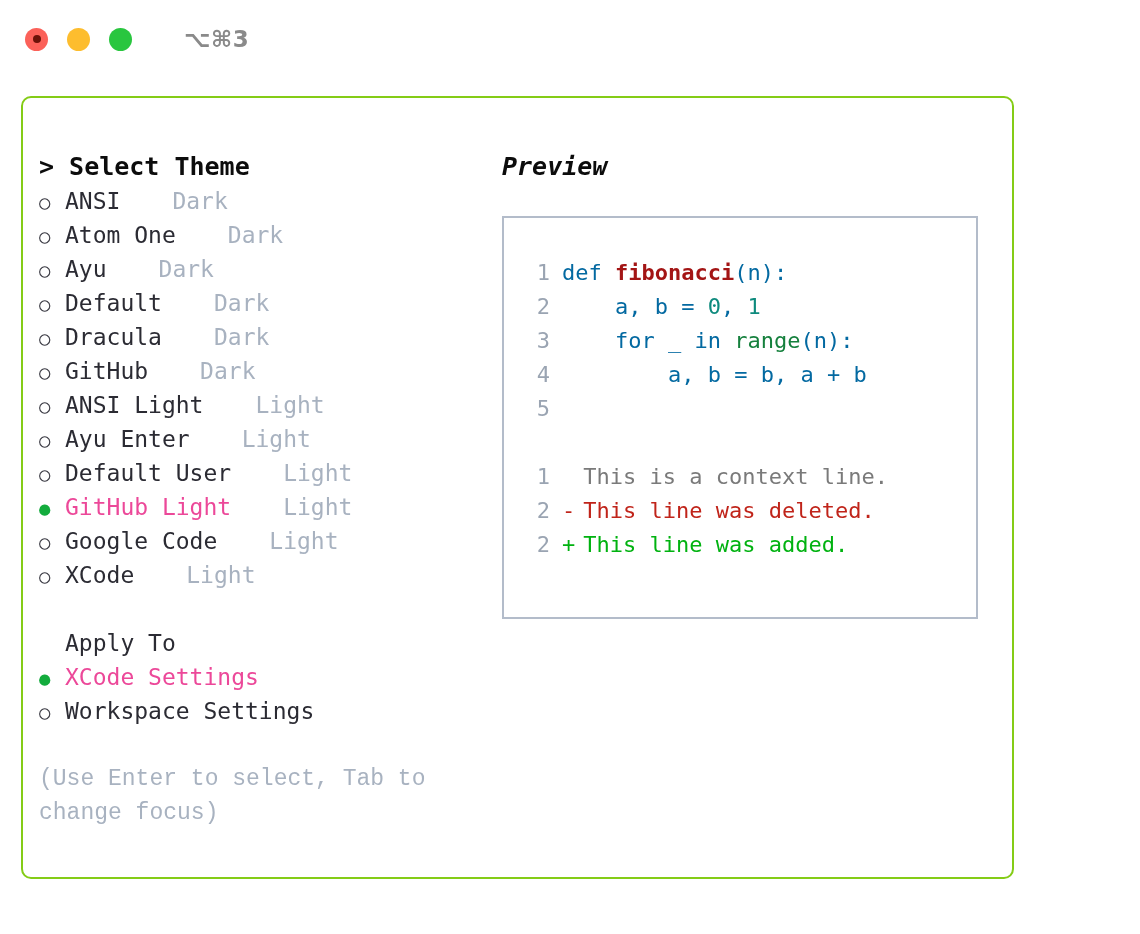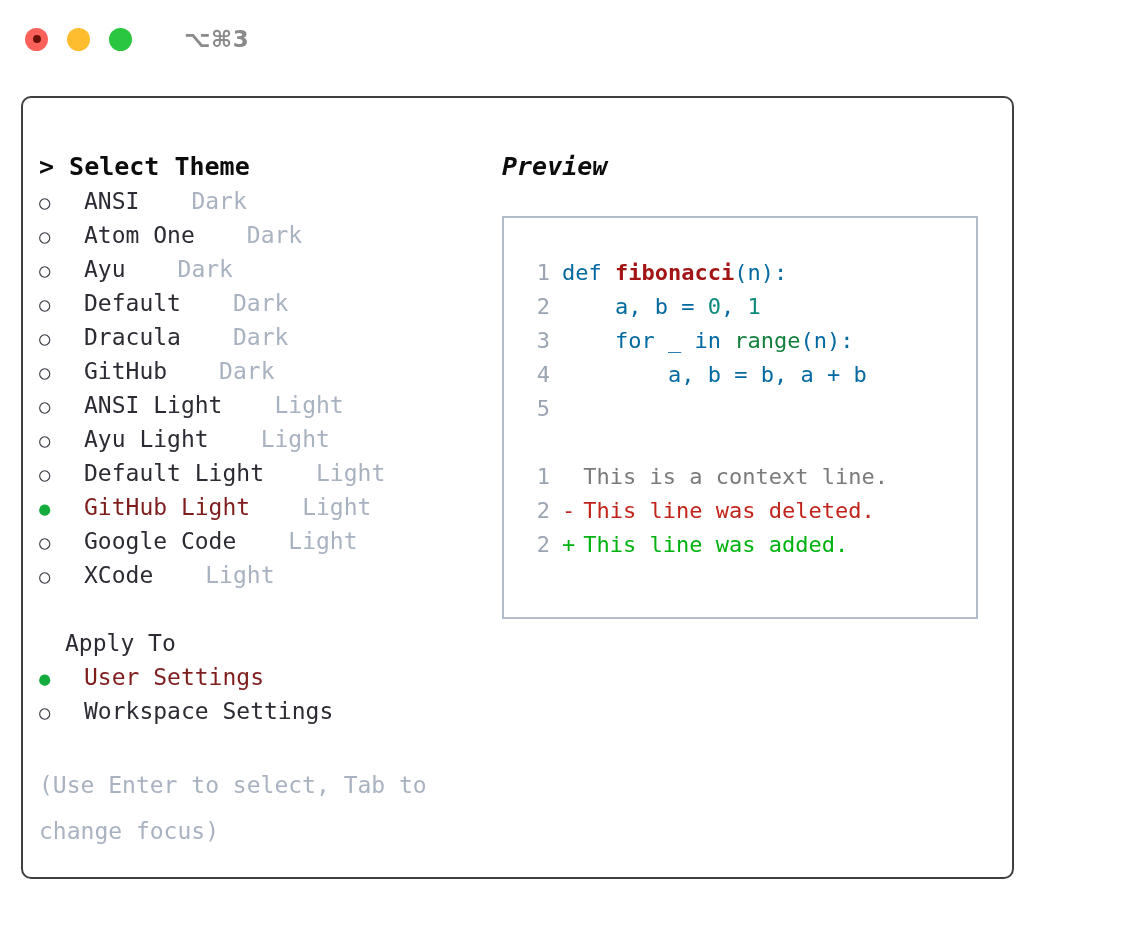--- a/index.html
+++ b/index.html
@@ -69,21 +69,21 @@
     letter-spacing: 0.5px;
   }
 
   
   .panel {
     position: absolute;
     left: 21px;
     top: 96px;
     width: 993px;
     height: 783px;
-    border: 2px solid #404040;
+    border: 2px solid #84cc16;
     border-radius: 10px;
     box-sizing: border-box;
     background: #ffffff;
   }
 
   .columns {
     position: absolute;
     left: 0; top: 0;
     width: 100%; height: 100%;
   }
@@ -115,46 +115,46 @@
   .marker {
     width: 26px;
     flex: 0 0 26px;
     font-size: 19px;
     color: #3b3b44;
     line-height: 34px;
   }
   .theme-row.selected .marker { color: #13ac3d; }
   .theme-name {
     color: #2b2b33;
-    margin-left: 19px;
-  }
-  .theme-row.selected .theme-name { color: #7f1d1d; }
+  }
+  .theme-row.selected .theme-name { color: #ec4899; }
   .theme-variant {
     color: #a8b2c0;
     padding-left: 12px;
     margin-left: 40px;
   }
 
   .section-gap { height: 34px; }
 
   .apply-header {
     font-size: 23px;
     color: #2b2b33;
     line-height: 34px;
     padding-left: 26px;
     white-space: pre;
   }
 
   .hint {
     margin-top: 34px;
     font-size: 23px;
     color: #a8b2c0;
-    line-height: 46px;
+    line-height: 34px;
     width: 420px;
     white-space: pre-wrap;
+    font-family: Liberation Mono, monospace;
   }
 
   
   .right-col {
     position: absolute;
     left: 479px;
     top: 52px;
     width: 490px;
   }
   .preview-title {
@@ -223,33 +223,33 @@
         <div class="list-header">&gt; Select Theme</div>
 
         <div id="theme-list">
             <div class="theme-row"><span class="marker">○</span><span class="theme-name">ANSI</span><span class="theme-variant">Dark</span></div>
             <div class="theme-row"><span class="marker">○</span><span class="theme-name">Atom One</span><span class="theme-variant">Dark</span></div>
             <div class="theme-row"><span class="marker">○</span><span class="theme-name">Ayu</span><span class="theme-variant">Dark</span></div>
             <div class="theme-row"><span class="marker">○</span><span class="theme-name">Default</span><span class="theme-variant">Dark</span></div>
             <div class="theme-row"><span class="marker">○</span><span class="theme-name">Dracula</span><span class="theme-variant">Dark</span></div>
             <div class="theme-row"><span class="marker">○</span><span class="theme-name">GitHub</span><span class="theme-variant">Dark</span></div>
             <div class="theme-row"><span class="marker">○</span><span class="theme-name">ANSI Light</span><span class="theme-variant">Light</span></div>
-            <div class="theme-row"><span class="marker">○</span><span class="theme-name">Ayu Light</span><span class="theme-variant">Light</span></div>
-            <div class="theme-row"><span class="marker">○</span><span class="theme-name">Default Light</span><span class="theme-variant">Light</span></div>
+            <div class="theme-row"><span class="marker">○</span><span class="theme-name">Ayu Enter</span><span class="theme-variant">Light</span></div>
+            <div class="theme-row"><span class="marker">○</span><span class="theme-name">Default User</span><span class="theme-variant">Light</span></div>
             <div class="theme-row selected"><span class="marker">●</span><span class="theme-name">GitHub Light</span><span class="theme-variant">Light</span></div>
             <div class="theme-row"><span class="marker">○</span><span class="theme-name">Google Code</span><span class="theme-variant">Light</span></div>
             <div class="theme-row"><span class="marker">○</span><span class="theme-name">XCode</span><span class="theme-variant">Light</span></div>
           </div>
 
         <div class="section-gap"></div>
 
         <div class="apply-header">Apply To</div>
 
         <div id="apply-list">
-            <div class="theme-row selected"><span class="marker">●</span><span class="theme-name">User Settings</span></div>
+            <div class="theme-row selected"><span class="marker">●</span><span class="theme-name">XCode Settings</span></div>
             <div class="theme-row"><span class="marker">○</span><span class="theme-name">Workspace Settings</span></div>
           </div>
 
         <div class="hint">(Use Enter to select, Tab to change focus)</div>
       </div>
 
       <div class="right-col">
         <div class="preview-title">Preview</div>
 
         <div class="preview-box">

